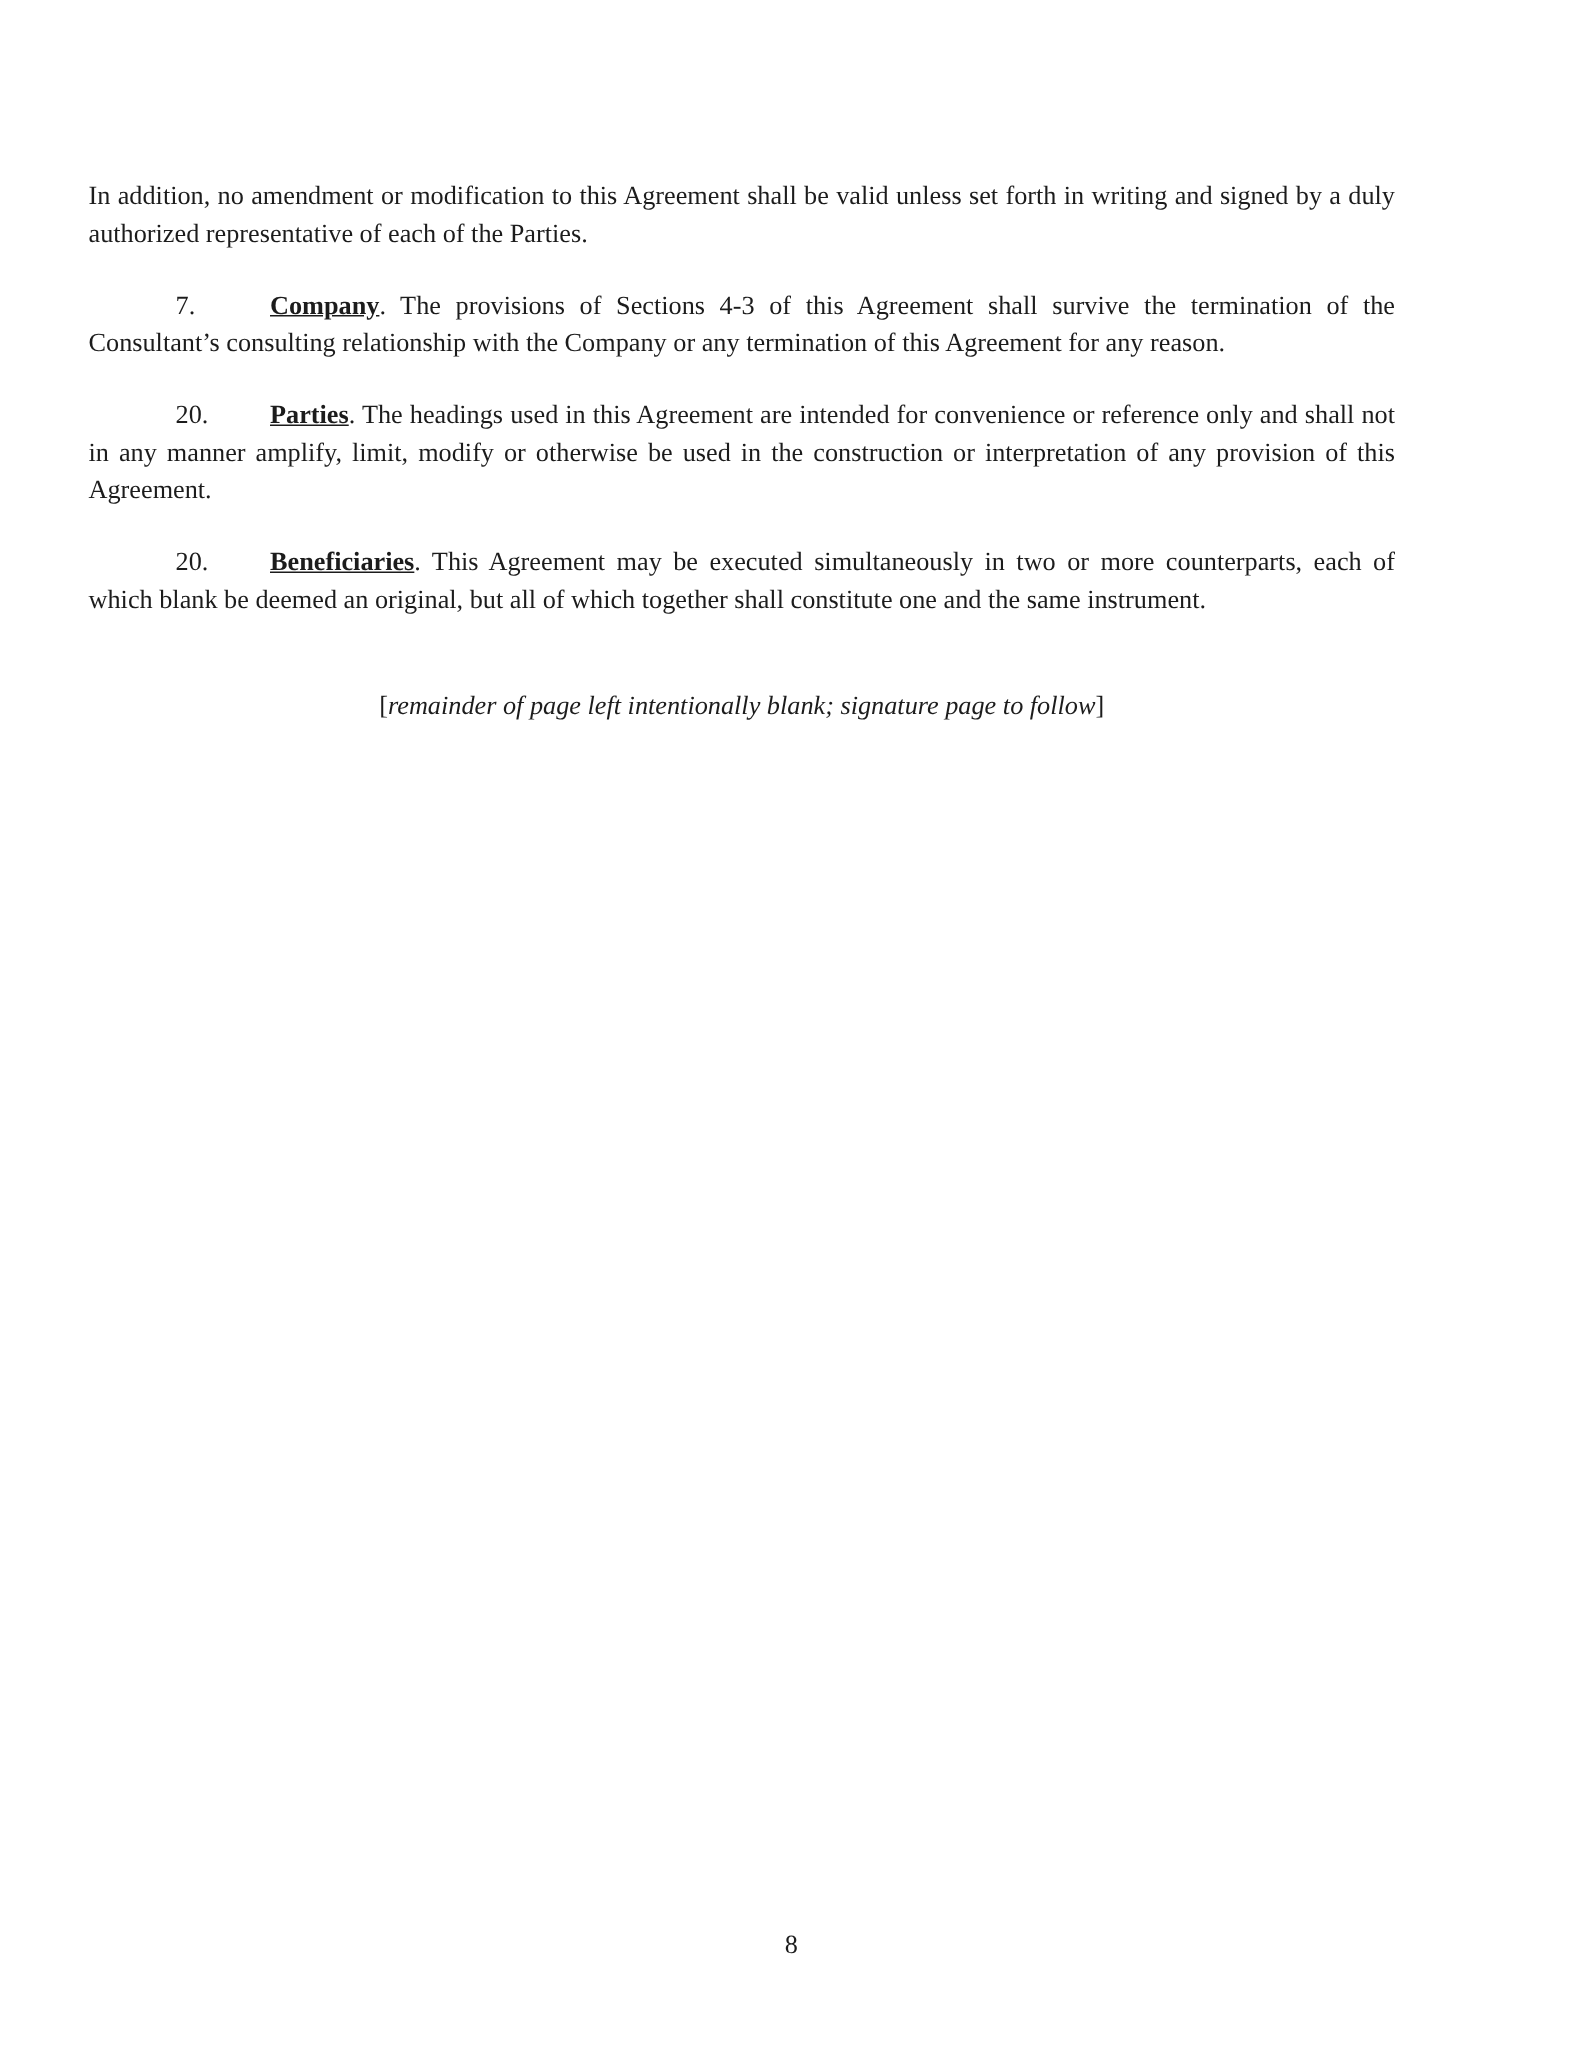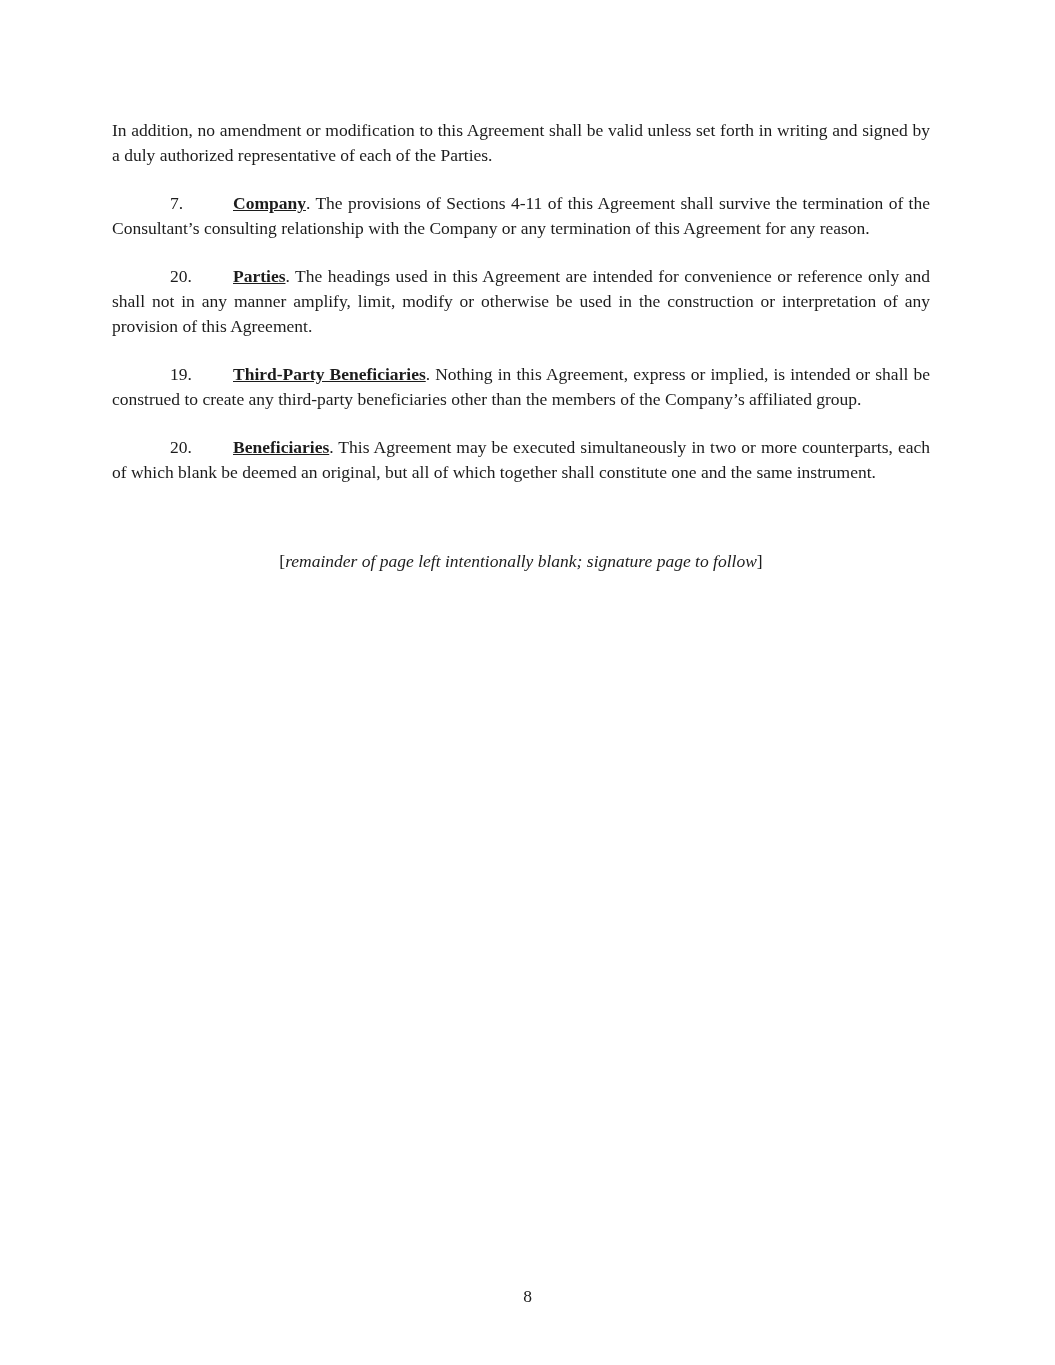--- a/index.html
+++ b/index.html
@@ -6,21 +6,21 @@
     margin: 0;
     padding: 0;
     background: #ffffff;
   }
   .page {
     position: relative;
     width: 1055px;
     height: 1365px;
     box-sizing: border-box;
     background: #ffffff;
-    padding: 118px 125px 0 112px;
+    padding: 118px 125px 0 59px;
     font-family: "Liberation Serif", serif;
     font-size: 17.5px;
     line-height: 25px;
     color: #1c1c1c;
     overflow: hidden;
   }
   p {
     margin: 0 0 23px 0;
     text-align: justify;
   }
@@ -32,21 +32,21 @@
     width: 63px;
     text-indent: 0;
   }
   .heading {
     font-weight: bold;
     text-decoration: underline;
   }
   .note {
     text-align: center;
     text-indent: 0;
-    margin-top: 64px;
+    margin-top: 46px;
   }
   .note .italic {
     font-style: italic;
   }
   .page-num {
     position: absolute;
     left: 0;
     right: 0;
     bottom: 56px;
     text-align: center;
@@ -55,30 +55,27 @@
 </style>
 </head>
 <body>
 
 <div class="page">
 
   <p><span>In addition, no amendment or modification to this Agreement shall be valid unless set forth in writing and signed by a duly authorized representative of each of the Parties.</span></p>
 
 
   <p class="section-p">
-    <span class="num">7.</span><span class="heading">Company</span><span>.  The provisions of Sections 4-11 of this Agreement shall survive the termination of the Consultant’s consulting relationship with the Company or any termination of this Agreement for any reason.</span>
+    <span class="num">7.</span><span class="heading">Company</span><span>.  The provisions of Sections 4-3 of this Agreement shall survive the termination of the Consultant’s consulting relationship with the Company or any termination of this Agreement for any reason.</span>
   </p>
 
   <p class="section-p">
     <span class="num">20.</span><span class="heading">Parties</span><span>.  The headings used in this Agreement are intended for convenience or reference only and shall not in any manner amplify, limit, modify or otherwise be used in the construction or interpretation of any provision of this Agreement.</span>
   </p>
 
-  <p class="section-p">
-    <span class="num">19.</span><span class="heading">Third-Party Beneficiaries</span><span>.  Nothing in this Agreement, express or implied, is intended or shall be construed to create any third-party beneficiaries other than the members of the Company’s affiliated group.</span>
-  </p>
 
   <p class="section-p">
     <span class="num">20.</span><span class="heading">Beneficiaries</span><span>.  This Agreement may be executed simultaneously in two or more counterparts, each of which blank be deemed an original, but all of which together shall constitute one and the same instrument.</span>
   </p>
 
   <p class="note">
     <span>[</span><span class="italic">remainder of page left intentionally blank; signature page to follow</span><span>]</span>
   </p>
 
   <div class="page-num">8</div>

